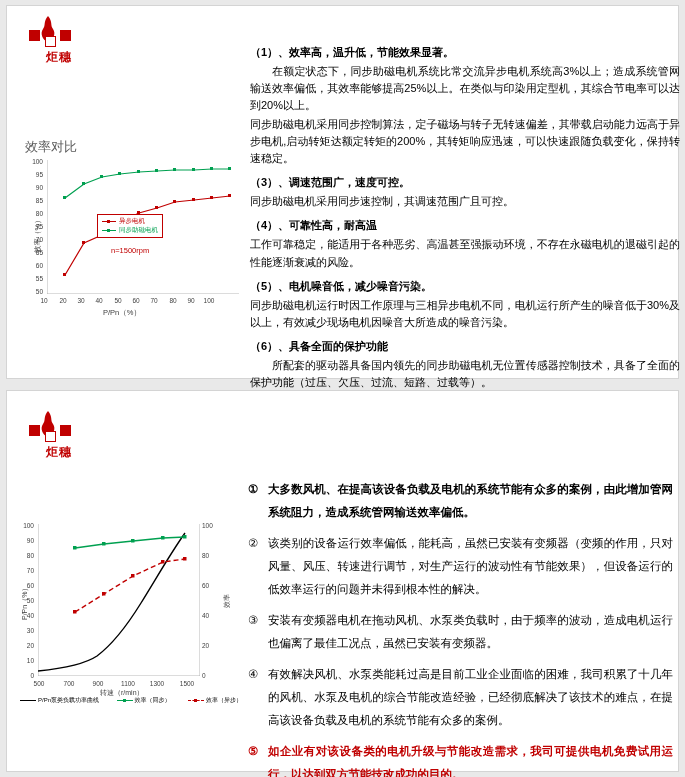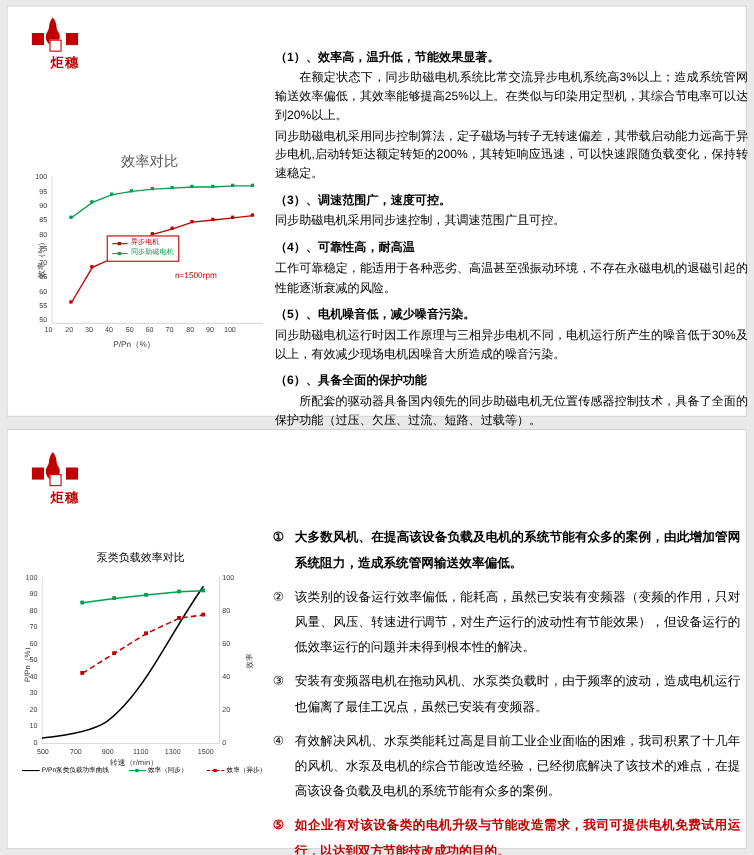--- a/index.html
+++ b/index.html
@@ -81,21 +81,20 @@
 
   
   #chart1 {
     position: absolute;
     left: 18px; top: 132px;
     width: 222px; height: 190px;
   }
   #chart1 .ch-title {
     position: absolute;
     left: 0; top: 0; width: 222px;
-    text-align: center;
     font-size: 13px;
     color: #595959;
   }
   .tick-lbl {
     position: absolute;
     font-size: 6.5px;
     color: #404040;
     text-align: right;
     white-space: nowrap;
   }
@@ -134,21 +133,20 @@
     left: 5px; top: -2px;
     width: 3px; height: 3px;
     background: #c00000;
   }
   .legend-row.green .swatch::after { background: #00a050; }
   .annot {
     position: absolute;
     font-size: 7.5px;
     color: #c00000;
     white-space: nowrap;
-    margin-left: 48px;
   }
 
   
   .s2-body {
     position: absolute;
     left: 248px; top: 478px; width: 425px;
     font-size: 11.5px;
     color: #000;
     line-height: 2.0;
   }
@@ -348,21 +346,20 @@
       <span class="num">④</span>
       <span>有效解决风机、水泵类能耗过高是目前工业企业面临的困难，我司积累了十几年的风机、水泵及电机的综合节能改造经验，已经彻底解决了该技术的难点，在提高该设备负载及电机的系统节能有众多的案例。</span>
     </div>
     <div class="s2-item red">
       <span class="num">⑤</span>
       <span>如企业有对该设备类的电机升级与节能改造需求，我司可提供电机免费试用运行，以达到双方节能技改成功的目的。</span>
     </div>
   </div>
 
   <div id="chart2">
-    <div class="ch-title">泵类负载效率对比</div>
 
     <div class="tick-lbl" style="left:0px; top:22px;  width:20px;">100</div>
     <div class="tick-lbl" style="left:0px; top:37px;  width:20px;">90</div>
     <div class="tick-lbl" style="left:0px; top:52px;  width:20px;">80</div>
     <div class="tick-lbl" style="left:0px; top:67px;  width:20px;">70</div>
     <div class="tick-lbl" style="left:0px; top:82px;  width:20px;">60</div>
     <div class="tick-lbl" style="left:0px; top:97px;  width:20px;">50</div>
     <div class="tick-lbl" style="left:0px; top:112px; width:20px;">40</div>
     <div class="tick-lbl" style="left:0px; top:127px; width:20px;">30</div>
     <div class="tick-lbl" style="left:0px; top:142px; width:20px;">20</div>

